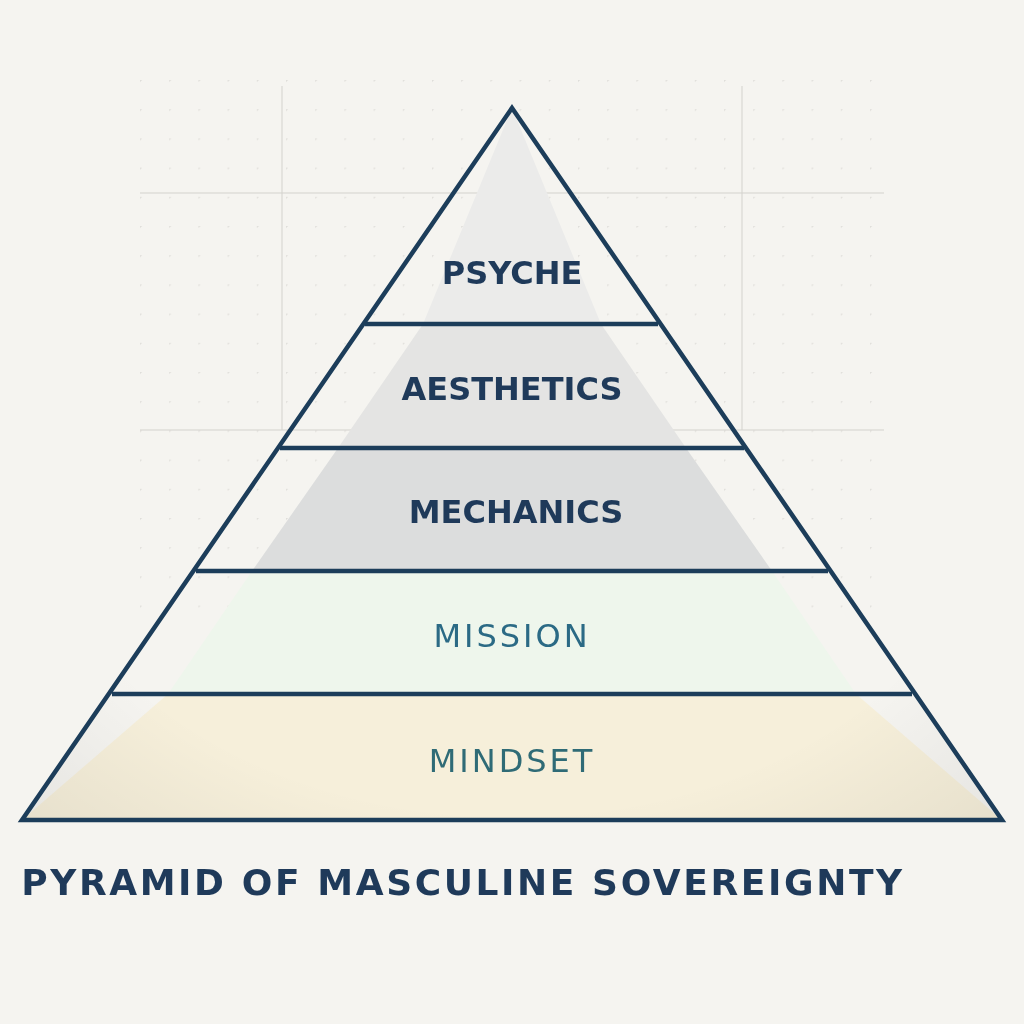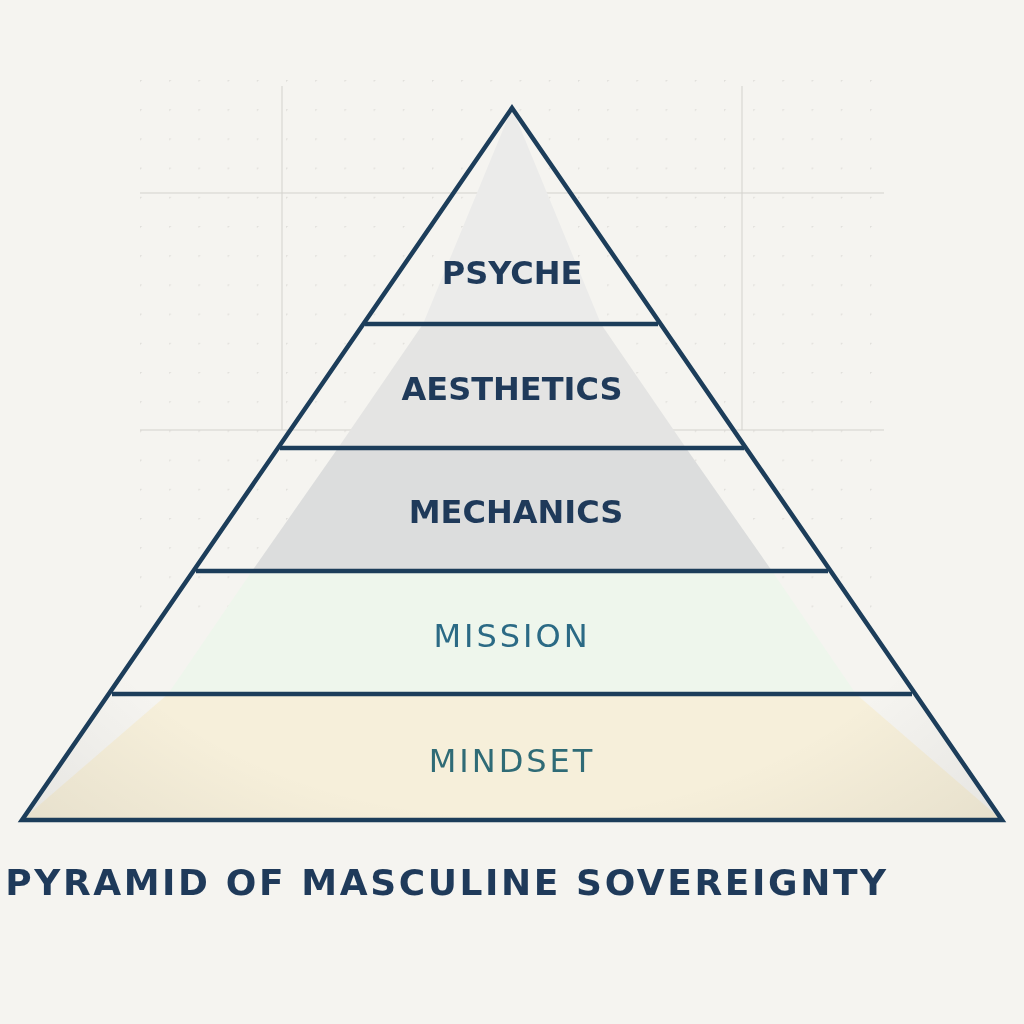--- a/index.html
+++ b/index.html
@@ -11,21 +11,21 @@
     }
     #stage { position: absolute; left: 0; top: 0; width: 1024px; height: 1024px; }
     .layer-label {
       font-family: "DejaVu Sans", sans-serif;
       font-weight: bold;
       text-anchor: middle;
       dominant-baseline: central;
     }
     .title {
       position: absolute;
-      left: 0; top: 862px; width: 894px;
+      left: 16px; top: 862px; width: 894px;
       text-align: center;
       font-family: "DejaVu Sans", sans-serif;
       font-weight: bold;
       font-size: 36px;
       letter-spacing: 2.6px;
       color: #1f3a5a;
     }
   </style>
 </head>
 <body>

